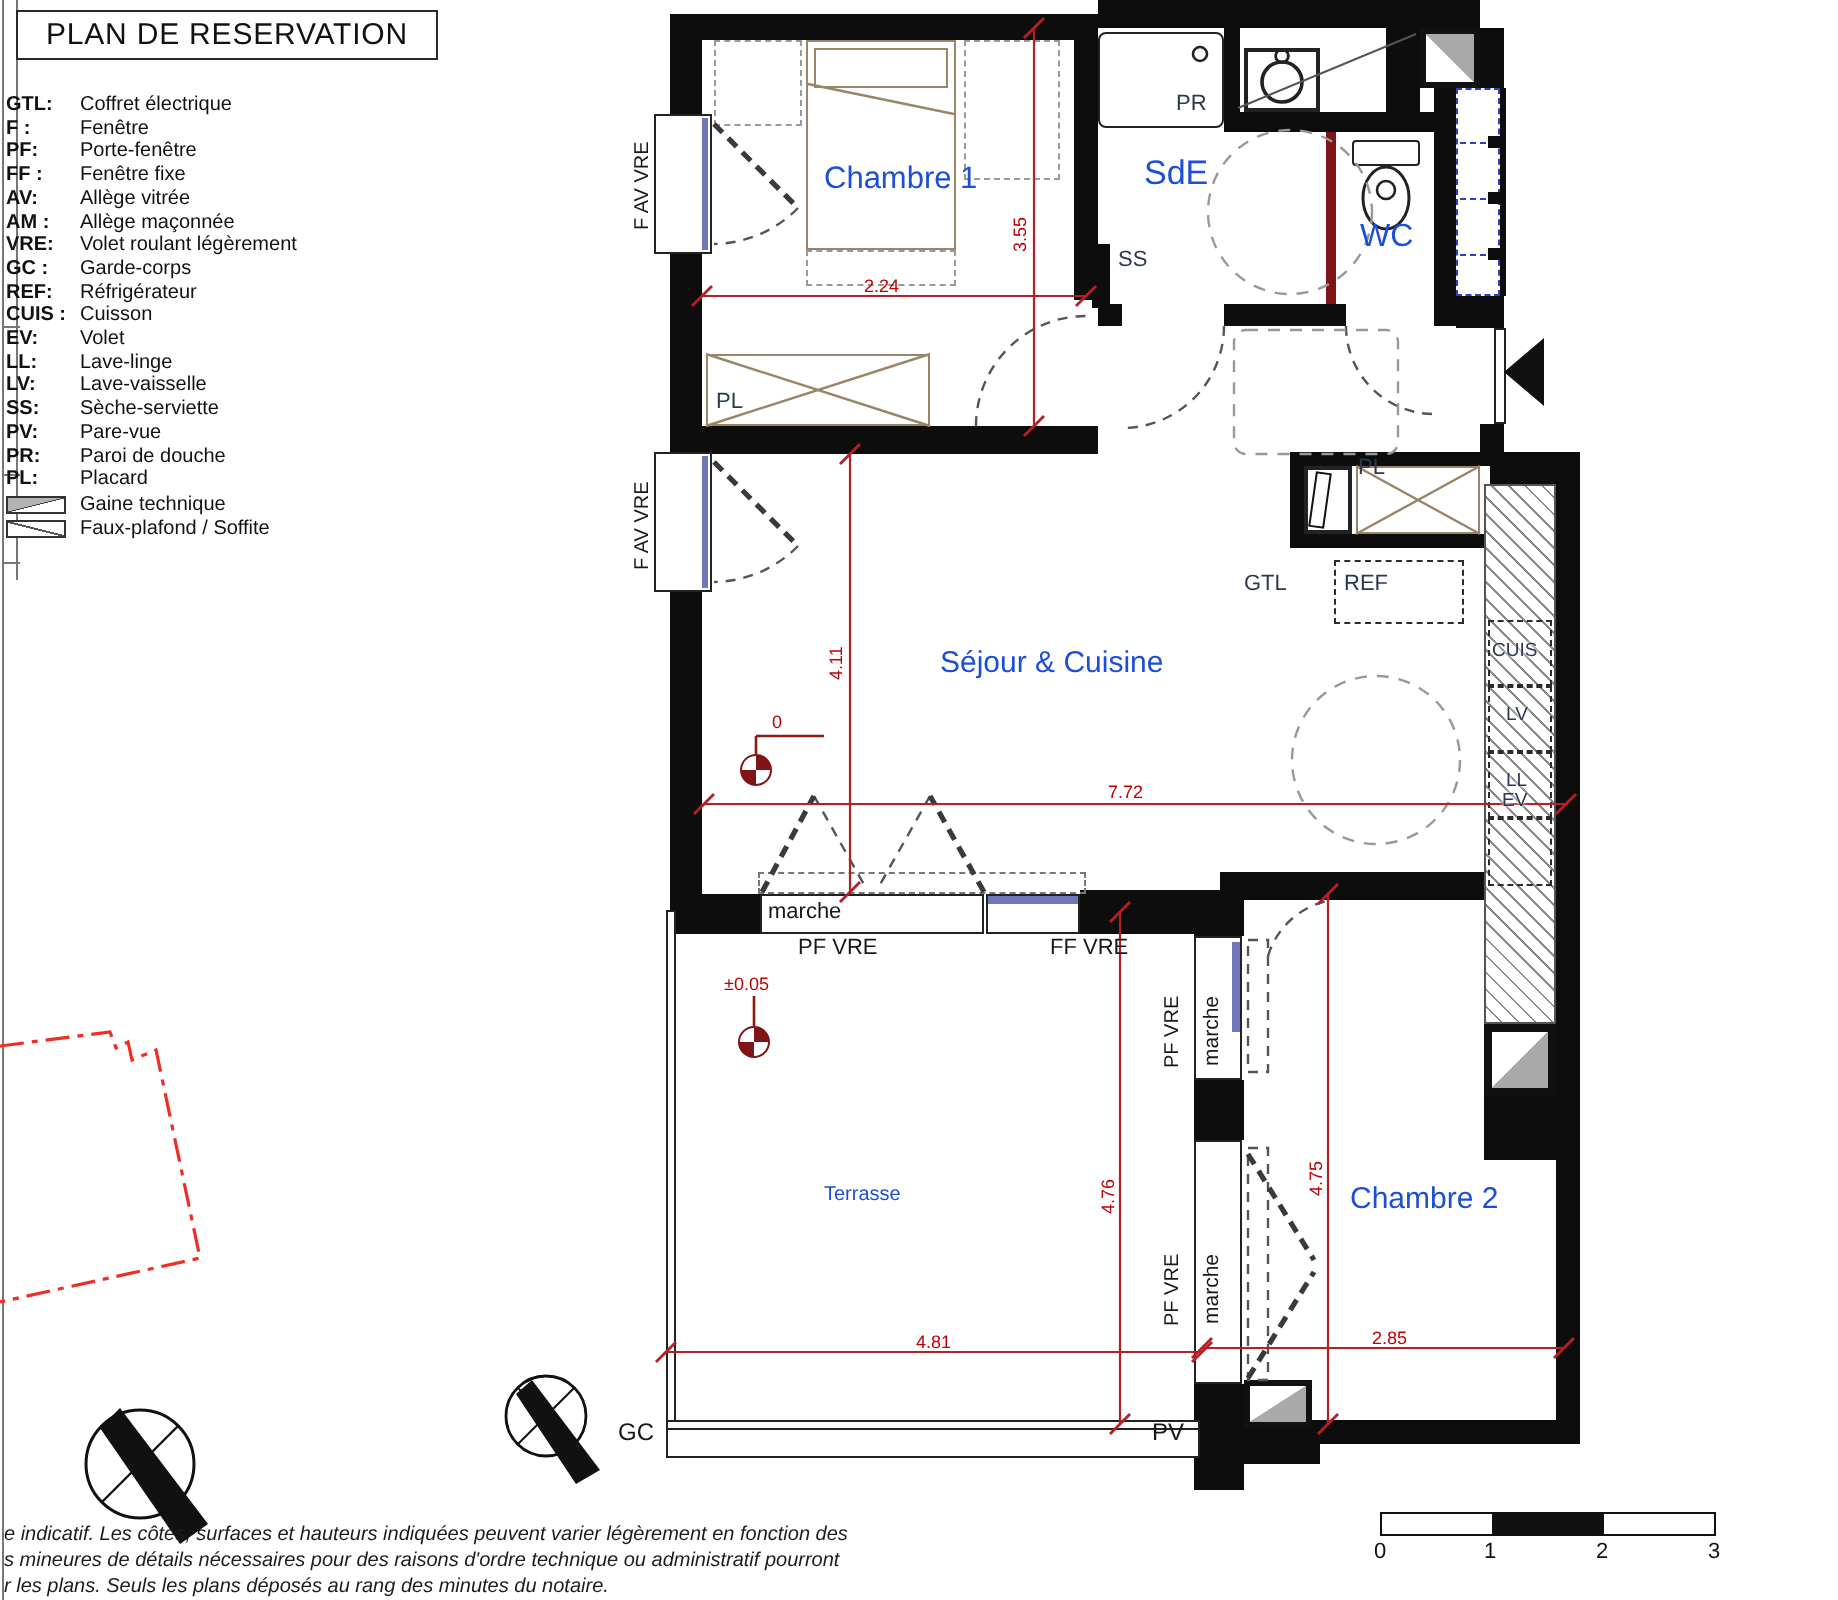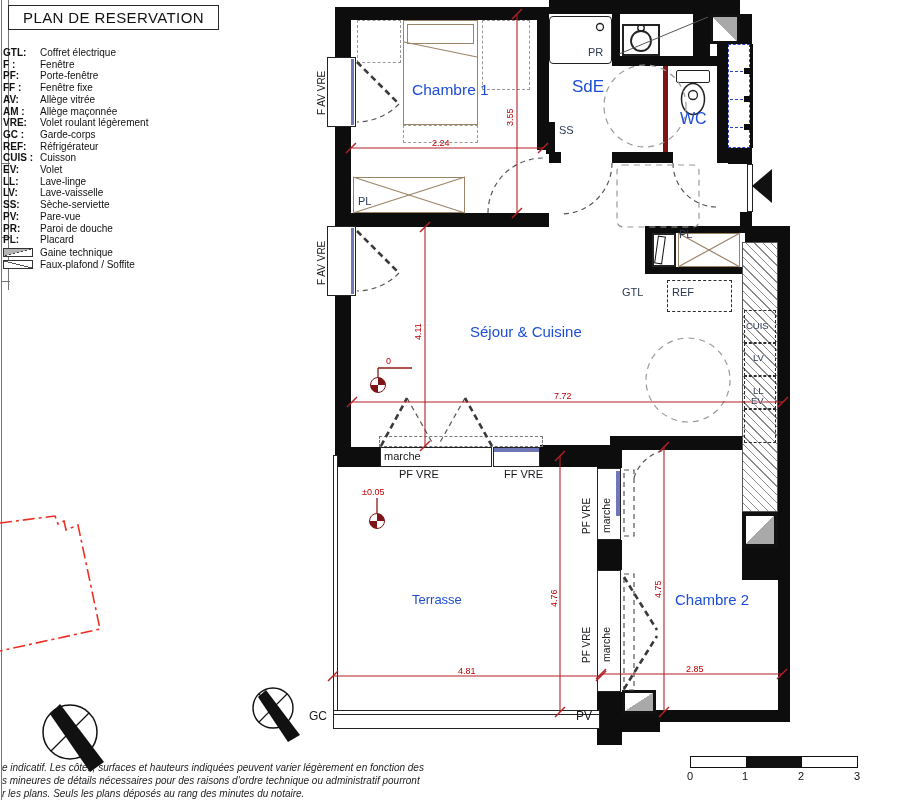--- a/index.html
+++ b/index.html
@@ -334,39 +334,39 @@
       <line x1="259" y1="722" x2="287" y2="694" stroke="#111" stroke-width="1.1"></line>
       <polygon points="258,697 266,690 300,735 288,742" fill="#111"></polygon>
       <text x="275" y="717" font-size="12" font-family="Liberation Serif, serif" fill="#111" transform="rotate(-40 275 713)">S</text>
     </g>
   </svg>
 
   <span class="lbl room" style="left:412px;top:82px;font-size:15.5px;">Chambre 1</span>
   <span class="lbl room" style="left:572px;top:78px;font-size:17px;">SdE</span>
   <span class="lbl room" style="left:680px;top:111px;font-size:16px;">WC</span>
   <span class="lbl room" style="left:470px;top:324px;font-size:15px;">Séjour &amp; Cuisine</span>
-  <span class="lbl room" style="left:412px;top:593px;font-size:13px;">Terrasse</span>
+  <span class="lbl room" style="left:412px;top:593px;font-size:10px;">Terrasse</span>
   <span class="lbl room" style="left:675px;top:592px;font-size:15px;">Chambre 2</span>
 
   <span class="lbl navy" style="left:588px;top:47px;font-size:11px;">PR</span>
   <span class="lbl navy" style="left:559px;top:125px;font-size:11px;">SS</span>
   <span class="lbl navy" style="left:622px;top:243px;font-size:11px;margin-top:44px;">GTL</span>
   <span class="lbl navy" style="left:679px;top:229px;font-size:11px;">PL</span>
   <span class="lbl navy" style="left:358px;top:196px;font-size:11px;">PL</span>
   <span class="lbl navy" style="left:672px;top:287px;font-size:11px;">REF</span>
   <span class="appl-lbl" style="left:746px;top:321px;">CUIS</span>
   <span class="appl-lbl" style="left:753px;top:353px;">LV</span>
   <span class="appl-lbl" style="left:753px;top:386px;">LL</span>
   <span class="appl-lbl" style="left:751px;top:396px;text-align:right;">EV</span>
   <span class="lbl" style="left:309px;top:710px;font-size:12px;">GC</span>
   <span class="lbl" style="left:576px;top:710px;font-size:12px;">PV</span>
 
   <span class="lbl" style="left:384px;top:451px;font-size:11px;">marche</span>
   <span class="lbl" style="left:399px;top:469px;font-size:11px;">PF VRE</span>
-  <span class="lbl" style="left:464px;top:469px;font-size:11px;padding-left:40px;">FF VRE</span>
+  <span class="lbl" style="left:485px;top:469px;font-size:11px;padding-left:40px;">FF VRE</span>
 
   <span class="lbl rot" style="left:317px;top:115px;font-size:10px;">F AV VRE</span>
   <span class="lbl rot" style="left:317px;top:285px;font-size:10px;">F AV VRE</span>
   <span class="lbl rot" style="left:582px;top:534px;font-size:10px;">PF VRE</span>
   <span class="lbl rot" style="left:601px;top:533px;font-size:10.5px;">marche</span>
   <span class="lbl rot" style="left:582px;top:663px;font-size:10px;">PF VRE</span>
   <span class="lbl rot" style="left:601px;top:662px;font-size:10.5px;">marche</span>
 
   <span class="dim" style="left:432px;top:139px;">2.24</span>
   <span class="dim rot" style="left:506px;top:126px;">3.55</span>

